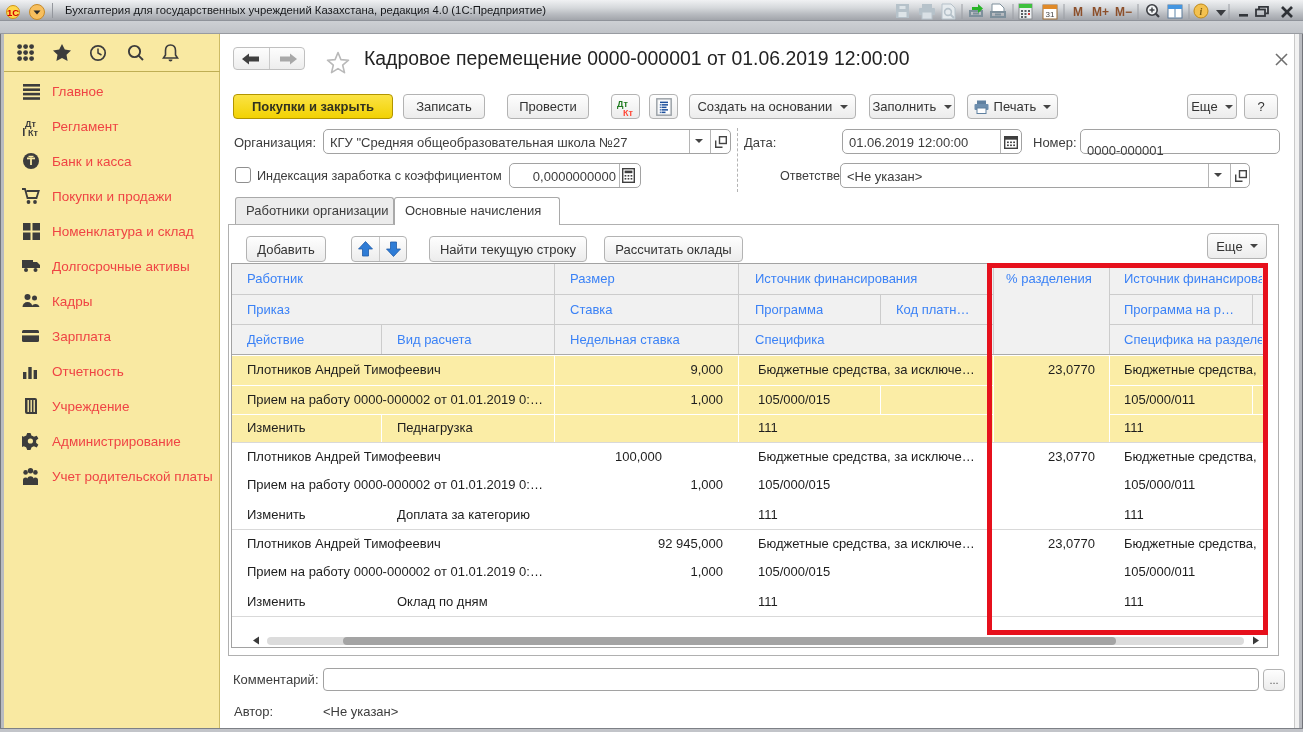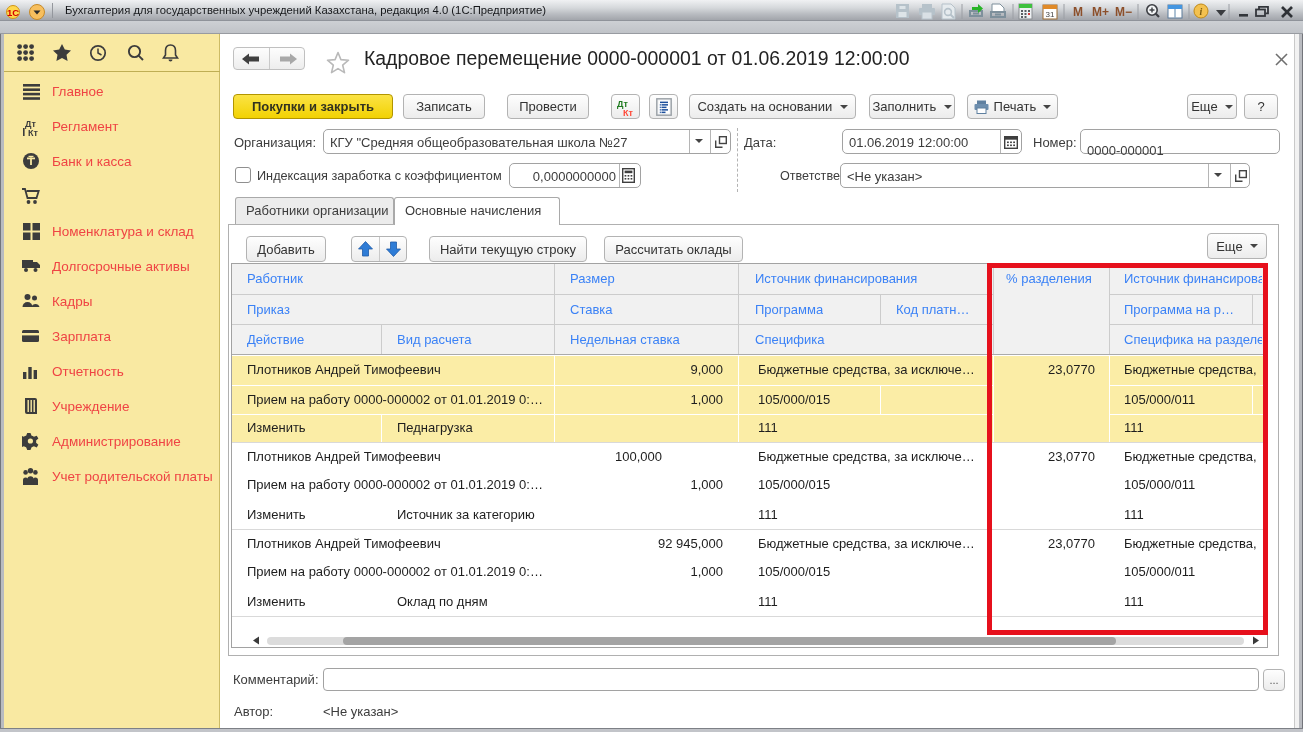--- a/index.html
+++ b/index.html
@@ -180,20 +180,21 @@
     </g>
     <g transform="translate(145,0)" fill="#3c3c3c">
       <path d="M8.5 1 C5 1 3.5 3.5 3.5 6.5 V11 L1.5 14 H15.5 L13.5 11 V6.5 C13.5 3.5 12 1 8.5 1 Z" fill="none" stroke="#3c3c3c" stroke-width="1.6"></path>
       <path d="M6.5 15.5 a2 2 0 0 0 4 0 z"></path>
     </g>
   </svg>
   <div class="abs" style="left:4px; top:71px; width:216px; height:1px; background:#bfae54;"></div>
   <div class="abs mi-text" style="top:74px;">Главное</div>
   <div class="abs mi-text" style="top:109px;">Регламент</div>
   <div class="abs mi-text" style="top:144px;">Банк и касса</div>
+  <div class="abs mi-text" style="top:179px;">Покупки и продажи</div>
   <div class="abs mi-text" style="top:214px;">Номенклатура и склад</div>
   <div class="abs mi-text" style="top:249px;">Долгосрочные активы</div>
   <div class="abs mi-text" style="top:284px;">Кадры</div>
   <div class="abs mi-text" style="top:319px;">Зарплата</div>
   <div class="abs mi-text" style="top:354px;">Отчетность</div>
   <div class="abs mi-text" style="top:389px;">Учреждение</div>
   <div class="abs mi-text" style="top:424px;">Администрирование</div>
   <div class="abs mi-text" style="top:459px;">Учет родительской платы</div>
   <svg class="abs" style="left:22px; top:74px;" width="20" height="420" viewBox="0 0 20 420">
 
@@ -485,21 +486,21 @@
   <div class="abs cell" style="left:247px; top:442.5px; width:300px; height:28.5px; line-height:28.5px;">Плотников Андрей Тимофеевич</div>
   <div class="abs cell" style="left:554px; top:442.5px; width:169px; height:28.5px; line-height:28.5px; text-align:center;">100,000</div>
   <div class="abs cell" style="left:758px; top:442.5px; width:230px; height:28.5px; line-height:28.5px;">Бюджетные средства, за исключе…</div>
   <div class="abs cell" style="left:993px; top:442.5px; width:102px; height:28.5px; line-height:28.5px; text-align:right;">23,0770</div>
   <div class="abs cell" style="left:1124px; top:442.5px; width:132px; height:28.5px; line-height:28.5px;">Бюджетные средства, за исключением</div>
   <div class="abs cell" style="left:247px; top:471px; width:300px; height:28.5px; line-height:28.5px;">Прием на работу 0000-000002 от 01.01.2019 0:…</div>
   <div class="abs cell" style="left:554px; top:471px; width:169px; height:28.5px; line-height:28.5px; text-align:right;">1,000</div>
   <div class="abs cell" style="left:758px; top:471px; width:230px; height:28.5px; line-height:28.5px;">105/000/015</div>
   <div class="abs cell" style="left:1124px; top:471px; width:128px; height:28.5px; line-height:28.5px;">105/000/011</div>
   <div class="abs cell" style="left:247px; top:499.5px; width:130px; height:29px; line-height:29px;">Изменить</div>
-  <div class="abs cell" style="left:397px; top:499.5px; width:180px; height:29px; line-height:29px;">Источник за категорию</div>
+  <div class="abs cell" style="left:397px; top:499.5px; width:180px; height:29px; line-height:29px;">Доплата за категорию</div>
   <div class="abs cell" style="left:758px; top:499.5px; width:230px; height:29px; line-height:29px;">111</div>
   <div class="abs cell" style="left:1124px; top:499.5px; width:138px; height:29px; line-height:29px;">111</div>
 
   <div class="abs cell" style="left:247px; top:529.5px; width:300px; height:28.5px; line-height:28.5px;">Плотников Андрей Тимофеевич</div>
   <div class="abs cell" style="left:554px; top:529.5px; width:169px; height:28.5px; line-height:28.5px; text-align:right;">92 945,000</div>
   <div class="abs cell" style="left:758px; top:529.5px; width:230px; height:28.5px; line-height:28.5px;">Бюджетные средства, за исключе…</div>
   <div class="abs cell" style="left:993px; top:529.5px; width:102px; height:28.5px; line-height:28.5px; text-align:right;">23,0770</div>
   <div class="abs cell" style="left:1124px; top:529.5px; width:132px; height:28.5px; line-height:28.5px;">Бюджетные средства, за исключением</div>
   <div class="abs cell" style="left:247px; top:558px; width:300px; height:28.5px; line-height:28.5px;">Прием на работу 0000-000002 от 01.01.2019 0:…</div>
   <div class="abs cell" style="left:554px; top:558px; width:169px; height:28.5px; line-height:28.5px; text-align:right;">1,000</div>

